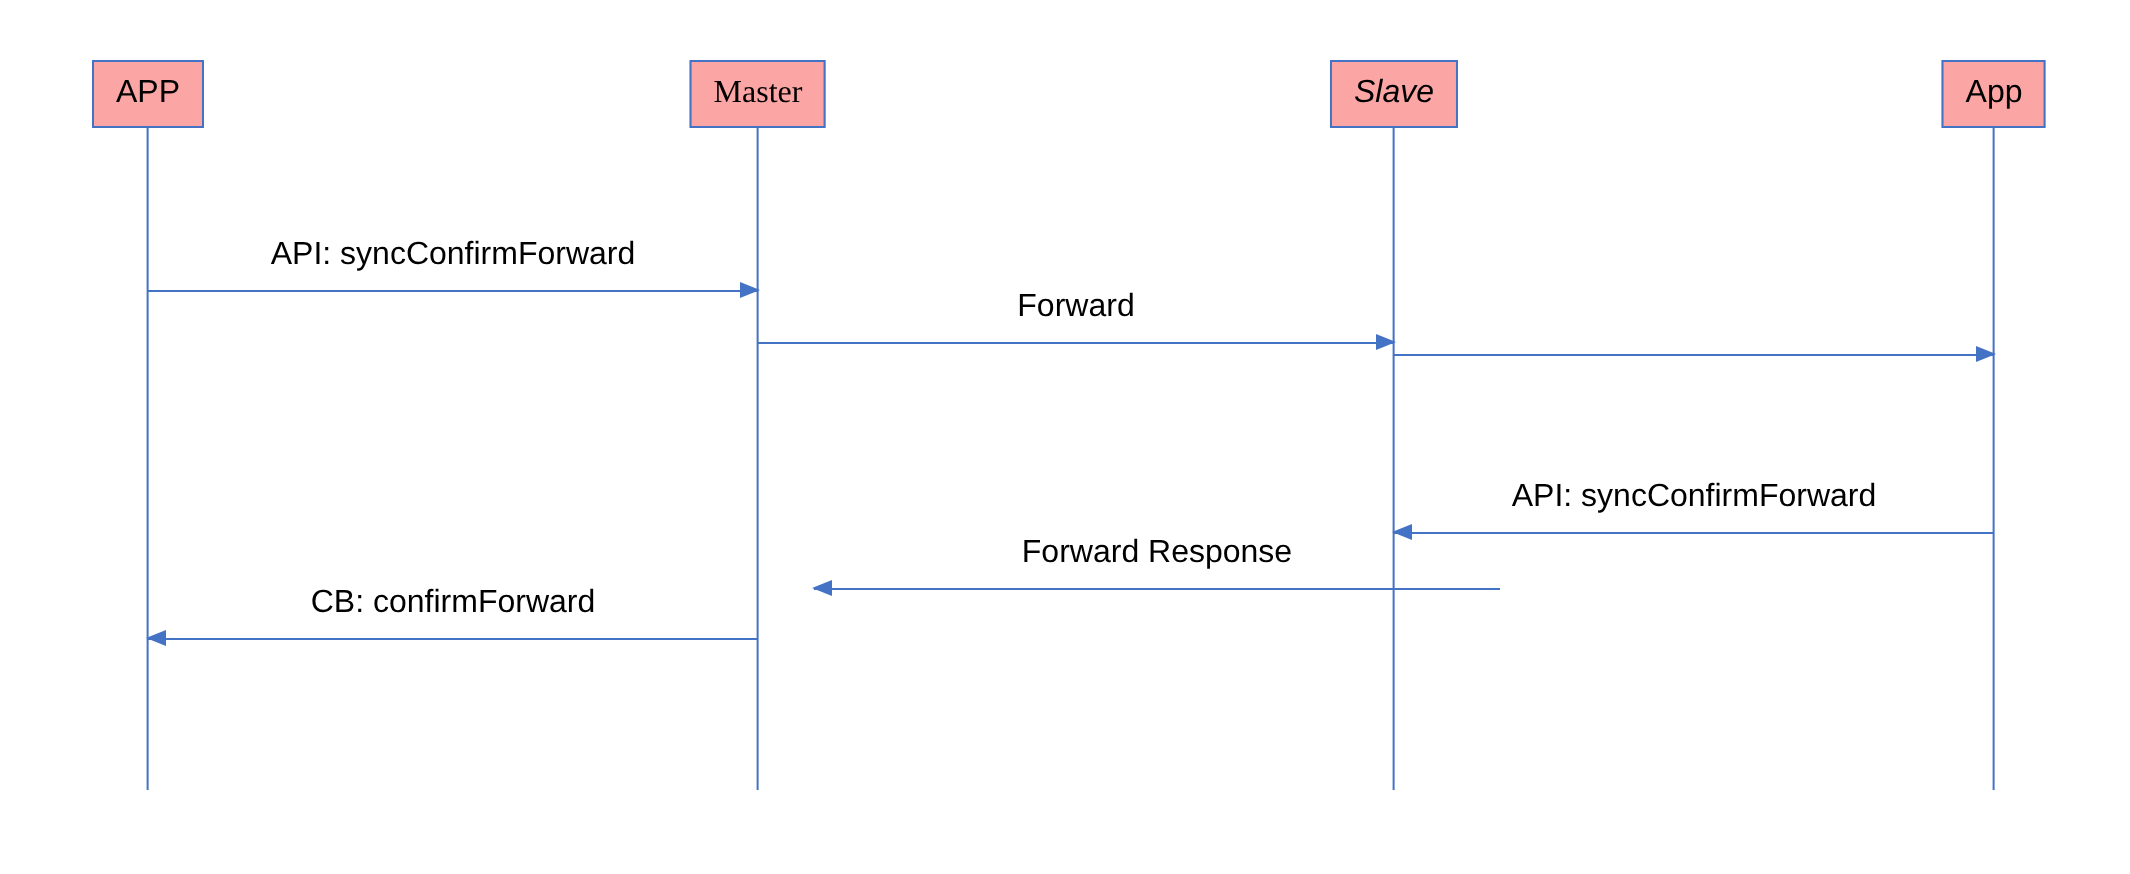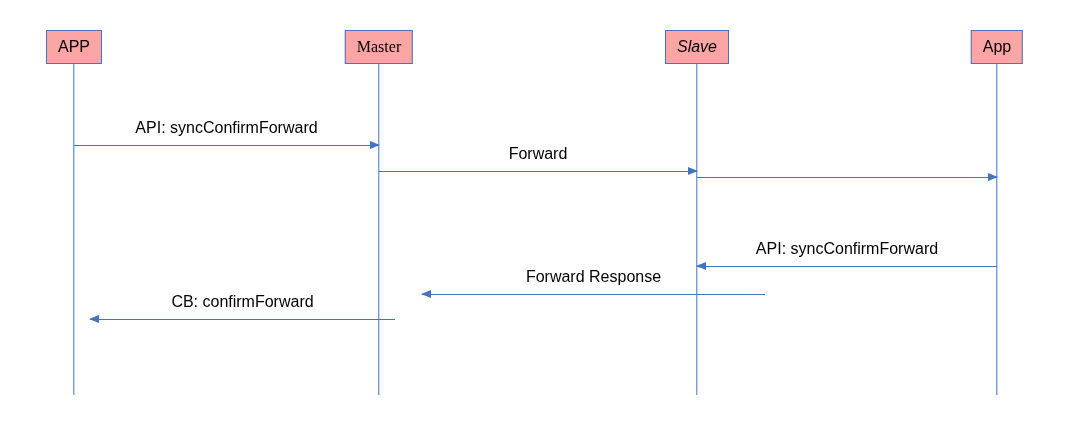--- a/index.html
+++ b/index.html
@@ -75,22 +75,22 @@
     border-top: 4.5px solid transparent;
     border-bottom: 4.5px solid transparent;
   }
   .dir-right .head { right: -1px; border-left: 10px solid var(--accent); }
   .dir-left  .head { left: -1px;  border-right: 10px solid var(--accent); }
 
   .m0 { left: 74px;  top: 118px; width: 305px; }
   .m1 { left: 379px; top: 144px; width: 318px; }
   .m2 { left: 697px; top: 170px; width: 300px; }
   .m3 { left: 697px; top: 239px; width: 300px; }
-  .m4 { left: 394px; top: 267px; width: 371px; padding-left: 28px; }
-  .m5 { left: 90px;  top: 292px; width: 305px; }
+  .m4 { left: 379px; top: 267px; width: 371px; padding-left: 28px; }
+  .m5 { left: 74px;  top: 292px; width: 305px; }
 </style>
 </head>
 <body>
 
 <div class="canvas">
 
   <div class="actor a0">APP</div>
   <div class="actor a1">Master</div>
   <div class="actor a2">Slave</div>
   <div class="actor a3">App</div>

